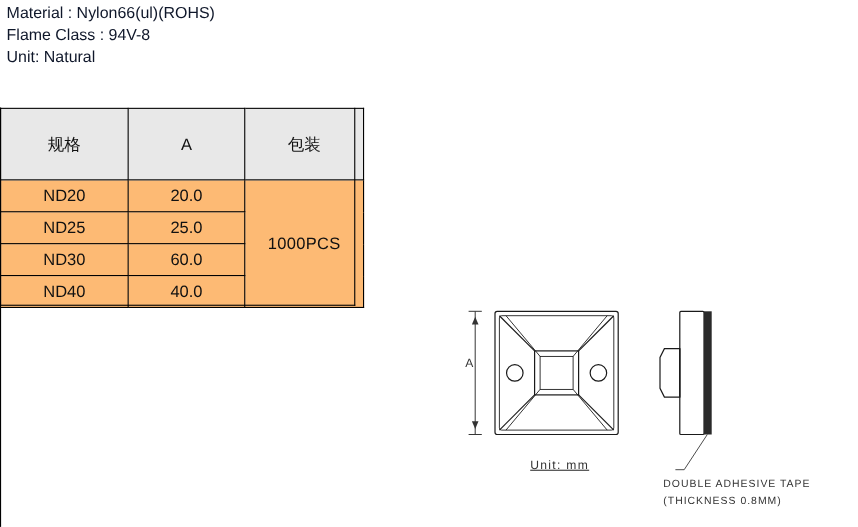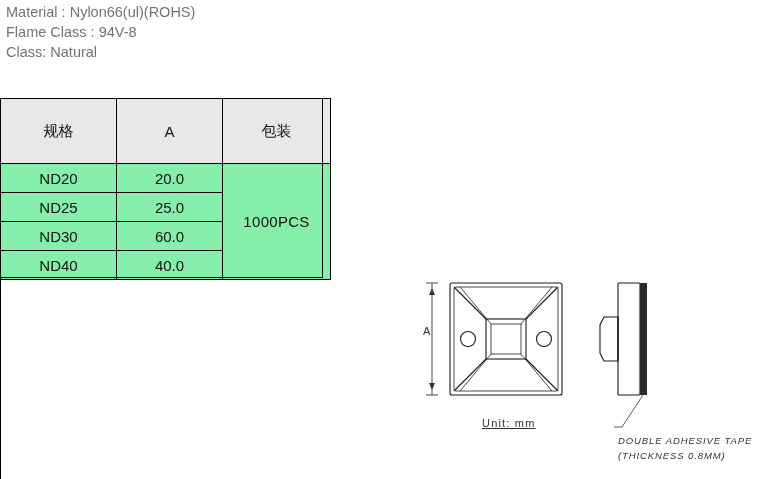--- a/index.html
+++ b/index.html
@@ -25,21 +25,21 @@
   .spec-block {
     position: absolute;
     left: 6px;
     top: 2px;
     width: 520px;
   }
   .spec-line {
     font-size: 14.5px;
     line-height: 20px;
     white-space: nowrap;
-    color: #737373;
+    color: #0f172a;
   }
   .spec-line.cjk {
     font-size: 14.5px;
     letter-spacing: 0.2px;
   }
 
   
   .table-wrap {
     position: absolute;
     left: 0px;
@@ -62,21 +62,21 @@
     background: #e8e8e8;
     height: 62px;
     font-weight: normal;
     font-size: 15px;
   }
   .col-spec { width: 113px; }
   .col-a { width: 103px; }
   .col-pack { width: 105px; }
   table.spec-table tbody td {
     height: 26px;
-    background: #86efac;
+    background: #fdba74;
   }
   td.pack-cell {
     font-size: 15px;
     letter-spacing: 0.3px;
   }
   .table-tail {
     position: absolute;
     left: 0px;
     top: 0px;
     width: 323px;
@@ -113,45 +113,44 @@
     position: absolute;
     left: 92px;
     top: 162px;
     font-size: 11px;
     letter-spacing: 1.2px;
     color: #333;
     text-decoration: underline;
   }
   .tape-label {
     position: absolute;
-    left: 228px;
+    left: 213px;
     top: 178px;
     font-size: 9.5px;
     letter-spacing: 0.9px;
     color: #333;
     line-height: 15px;
-    font-style: italic;
   }
   .dim-a {
     position: absolute;
     left: 33px;
     top: 70px;
     font-size: 11px;
     color: #333;
   }
 </style>
 </head>
 <body>
 
 <div id="page">
 
   <div class="spec-block">
     <div class="spec-line">Material : Nylon66(ul)(ROHS)</div>
     <div class="spec-line">Flame Class : 94V-8</div>
-    <div class="spec-line">Class: Natural</div>
+    <div class="spec-line">Unit: Natural</div>
   </div>
 
   <div class="page-left-rule"></div>
 
   <div class="table-wrap">
     <div class="table-tail"></div>
     <table class="spec-table">
       <thead>
         <tr>
           <th class="col-spec">规格</th>

